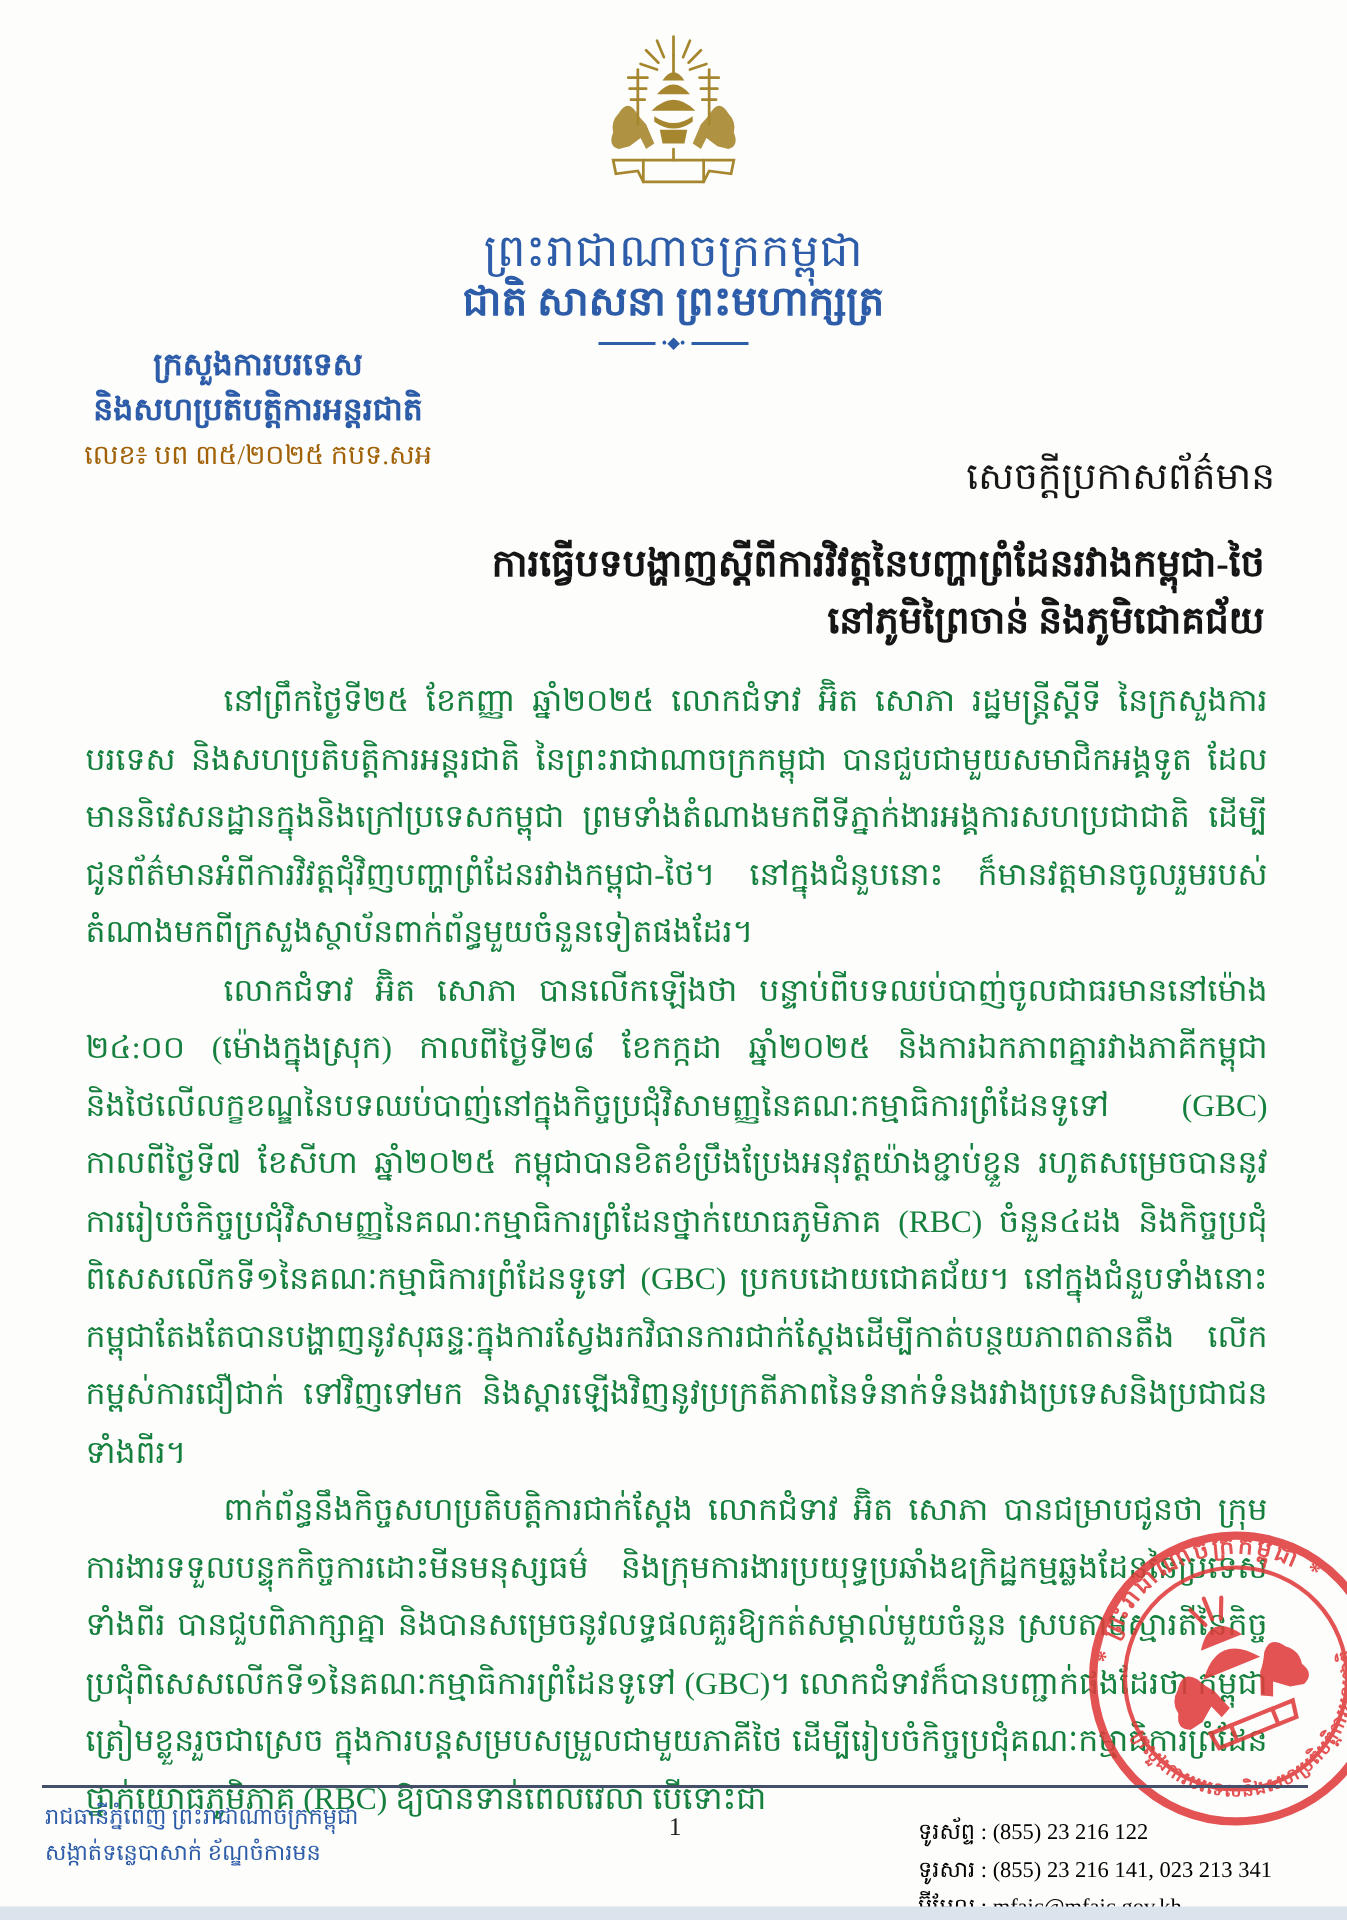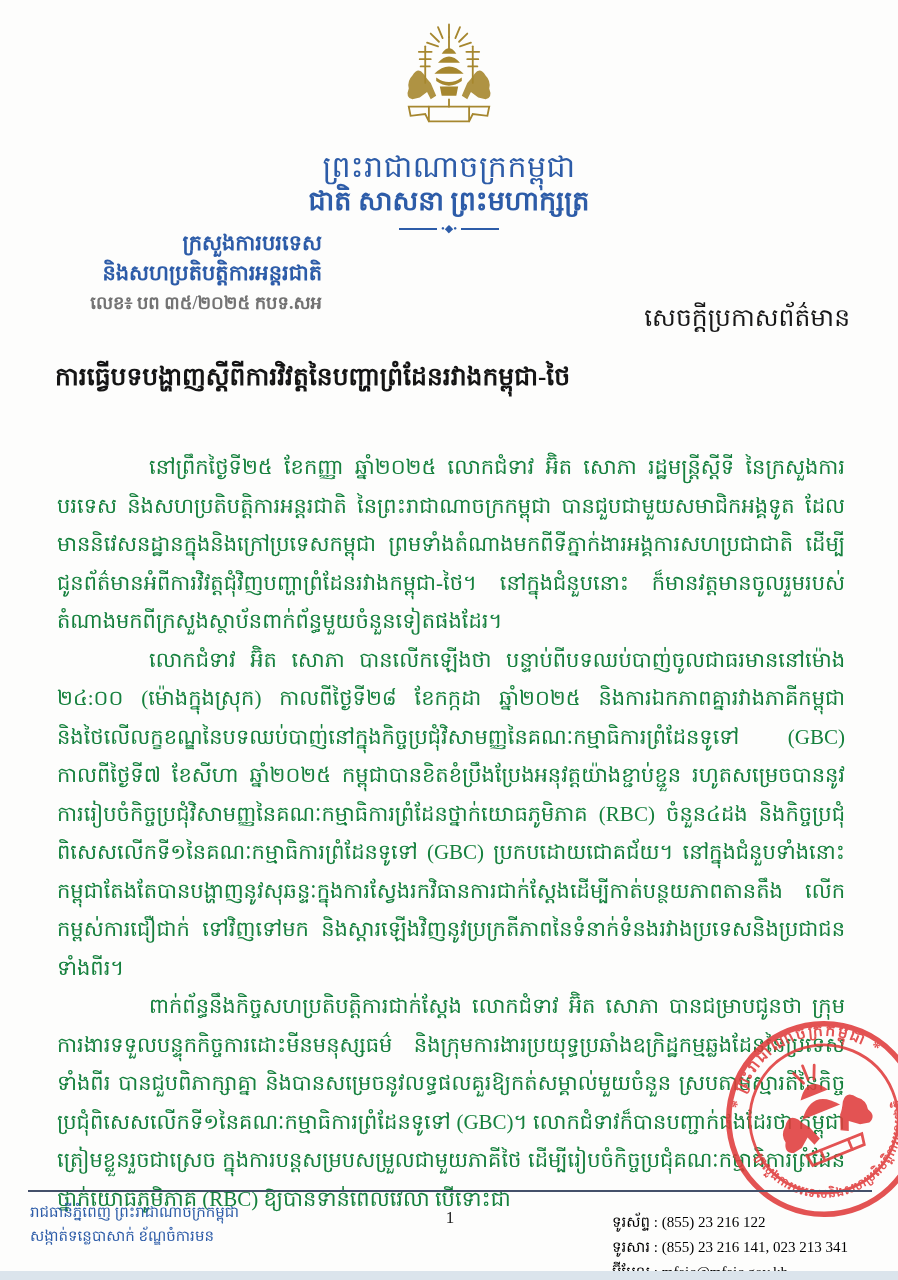--- a/index.html
+++ b/index.html
@@ -22,35 +22,35 @@
   .header-divider{
     position:absolute;top:222px;left:399px;width:100px;
     display:flex;align-items:center;color:#2d5ca8;font-size:11px;
   }
   .header-divider:before,.header-divider:after{
     content:"";flex:1;border-top:2px solid #2d5ca8;
   }
   .header-divider span{padding:0 4px;}
   
   .ministry{
-    position:absolute;top:228px;left:22px;width:300px;text-align:right;
+    position:absolute;top:228px;left:22px;width:300px;text-align:center;
   }
   .ministry .m1,.ministry .m2{
     font-size:21px;font-weight:bold;color:#2d5ca8;line-height:30px;
   }
   .ministry .ref{
-    font-size:18px;color:#737373;line-height:30px;font-weight:bold;
+    font-size:18px;color:#a16207;line-height:30px;font-weight:normal;
   }
   
   .doc-type{
     position:absolute;top:302px;right:48px;width:500px;text-align:right;
     font-size:25px;color:#171717;
   }
   .doc-title{
-    position:absolute;top:358px;left:55px;width:788px;text-align:left;
+    position:absolute;top:358px;left:55px;width:788px;text-align:right;
     font-size:25px;font-weight:bold;color:#151515;line-height:38px;
   }
   
   .body-text{
     position:absolute;top:448px;left:57px;width:788px;
     font-size:21px;line-height:38.5px;text-align:justify;color:#15803d;
   }
   .body-text p{margin:0;text-indent:92px;}
   
   .stamp{
@@ -138,20 +138,21 @@
   <div class="ministry">
     <div class="m1">ក្រសួងការបរទេស</div>
     <div class="m2">និងសហប្រតិបត្តិការអន្តរជាតិ</div>
     <div class="ref">លេខ៖ បព ៣៥/២០២៥ កបទ.សអ</div>
   </div>
 
   <div class="doc-type">សេចក្តីប្រកាសព័ត៌មាន</div>
 
   <div class="doc-title">
     <div>ការធ្វើបទបង្ហាញស្តីពីការវិវត្តនៃបញ្ហាព្រំដែនរវាងកម្ពុជា-ថៃ</div>
+    <div>នៅភូមិព្រៃចាន់ និងភូមិជោគជ័យ</div>
   </div>
 
   <div class="body-text">
     <p>នៅព្រឹកថ្ងៃទី២៥ ខែកញ្ញា ឆ្នាំ២០២៥ លោកជំទាវ អ៊ិត សោភា រដ្ឋមន្ត្រីស្តីទី នៃក្រសួងការបរទេស និងសហប្រតិបត្តិការអន្តរជាតិ នៃព្រះរាជាណាចក្រកម្ពុជា បានជួបជាមួយសមាជិកអង្គទូត ដែលមាននិវេសនដ្ឋានក្នុងនិងក្រៅប្រទេសកម្ពុជា ព្រមទាំងតំណាងមកពីទីភ្នាក់ងារអង្គការសហប្រជាជាតិ ដើម្បីជូនព័ត៌មានអំពីការវិវត្តជុំវិញបញ្ហាព្រំដែនរវាងកម្ពុជា-ថៃ។ នៅក្នុងជំនួបនោះ ក៏មានវត្តមានចូលរួមរបស់តំណាងមកពីក្រសួងស្ថាប័នពាក់ព័ន្ធមួយចំនួនទៀតផងដែរ។</p>
     <p>លោកជំទាវ អ៊ិត សោភា បានលើកឡើងថា បន្ទាប់ពីបទឈប់បាញ់ចូលជាធរមាននៅម៉ោង ២៤:០០ (ម៉ោងក្នុងស្រុក) កាលពីថ្ងៃទី២៨ ខែកក្កដា ឆ្នាំ២០២៥ និងការឯកភាពគ្នារវាងភាគីកម្ពុជានិងថៃលើលក្ខខណ្ឌនៃបទឈប់បាញ់នៅក្នុងកិច្ចប្រជុំវិសាមញ្ញនៃគណៈកម្មាធិការព្រំដែនទូទៅ (GBC) កាលពីថ្ងៃទី៧ ខែសីហា ឆ្នាំ២០២៥ កម្ពុជាបានខិតខំប្រឹងប្រែងអនុវត្តយ៉ាងខ្ជាប់ខ្ជួន រហូតសម្រេចបាននូវការរៀបចំកិច្ចប្រជុំវិសាមញ្ញនៃគណៈកម្មាធិការព្រំដែនថ្នាក់យោធភូមិភាគ (RBC) ចំនួន៤ដង និងកិច្ចប្រជុំពិសេសលើកទី១នៃគណៈកម្មាធិការព្រំដែនទូទៅ (GBC) ប្រកបដោយជោគជ័យ។ នៅក្នុងជំនួបទាំងនោះ កម្ពុជាតែងតែបានបង្ហាញនូវសុឆន្ទៈក្នុងការស្វែងរកវិធានការជាក់ស្តែងដើម្បីកាត់បន្ថយភាពតានតឹង លើកកម្ពស់ការជឿជាក់ ទៅវិញទៅមក និងស្តារឡើងវិញនូវប្រក្រតីភាពនៃទំនាក់ទំនងរវាងប្រទេសនិងប្រជាជនទាំងពីរ។</p>
     <p>ពាក់ព័ន្ធនឹងកិច្ចសហប្រតិបត្តិការជាក់ស្តែង លោកជំទាវ អ៊ិត សោភា បានជម្រាបជូនថា ក្រុមការងារទទួលបន្ទុកកិច្ចការដោះមីនមនុស្សធម៌ និងក្រុមការងារប្រយុទ្ធប្រឆាំងឧក្រិដ្ឋកម្មឆ្លងដែននៃប្រទេសទាំងពីរ បានជួបពិភាក្សាគ្នា និងបានសម្រេចនូវលទ្ធផលគួរឱ្យកត់សម្គាល់មួយចំនួន ស្របតាមស្មារតីនៃកិច្ចប្រជុំពិសេសលើកទី១នៃគណៈកម្មាធិការព្រំដែនទូទៅ (GBC)។ លោកជំទាវក៏បានបញ្ជាក់ផងដែរថា កម្ពុជាត្រៀមខ្លួនរួចជាស្រេច ក្នុងការបន្តសម្របសម្រួលជាមួយភាគីថៃ ដើម្បីរៀបចំកិច្ចប្រជុំគណៈកម្មាធិការព្រំដែនថ្នាក់យោធភូមិភាគ (RBC) ឱ្យបានទាន់ពេលវេលា បើទោះជា</p>
   </div>
 
   <div class="stamp">
     <svg width="222" height="222" viewBox="0 0 240 240">

